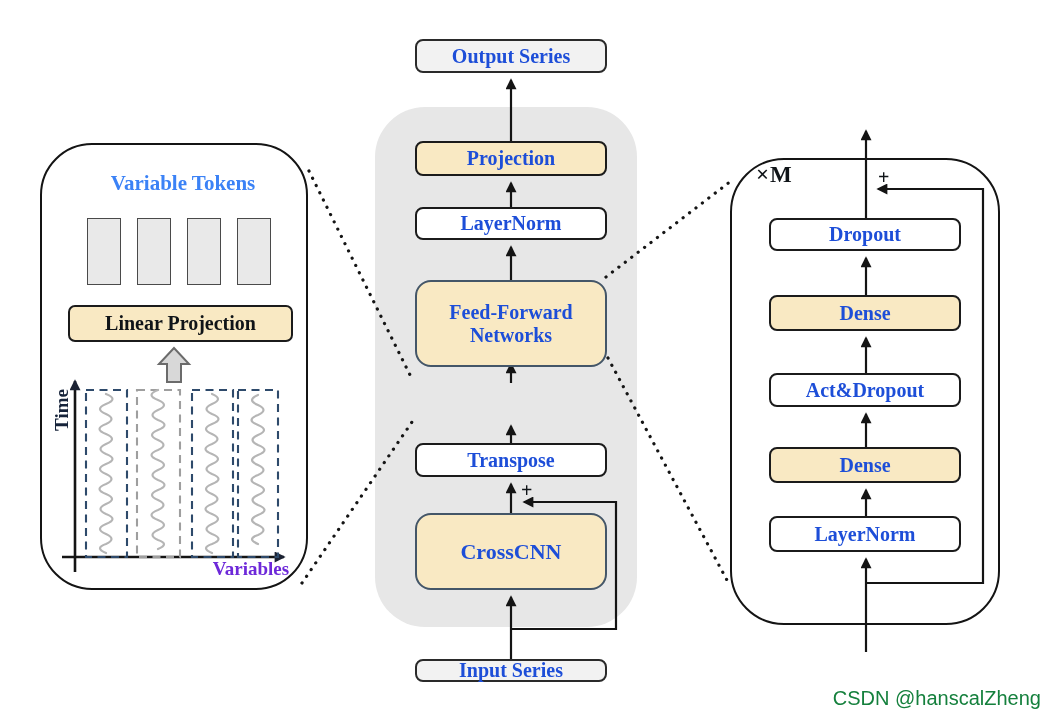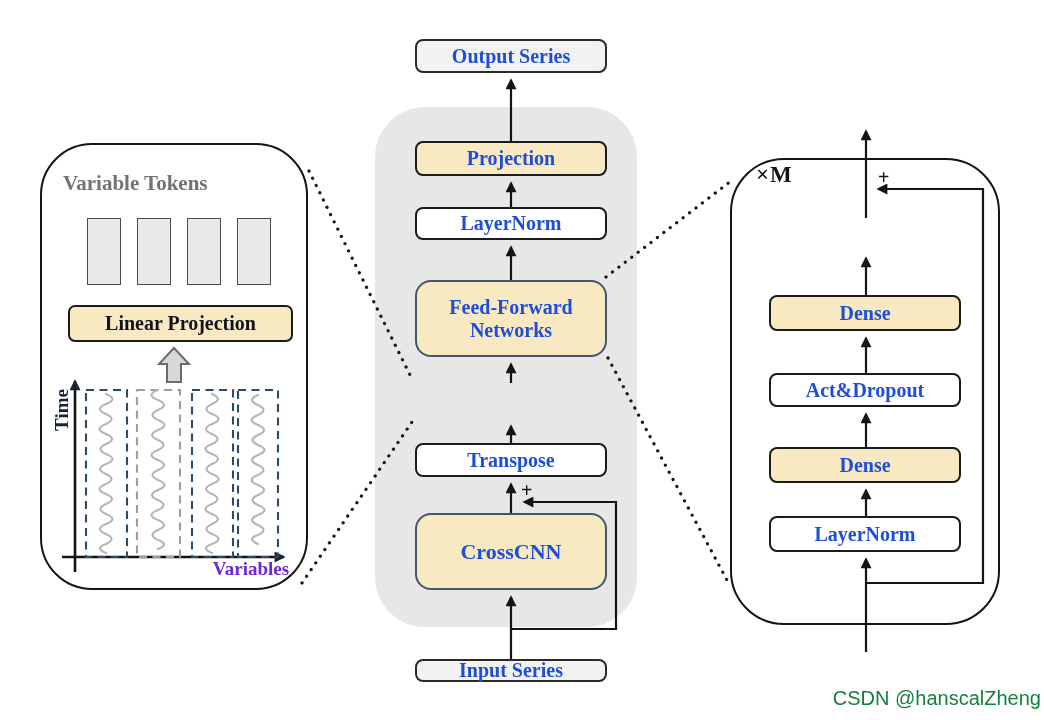--- a/index.html
+++ b/index.html
@@ -32,35 +32,35 @@
   }
   .cream{background:#f9e9c3;}
   .lightgray{background:#f2f2f2;border-color:#2a2a2a;}
   .biground{border-radius:16px;border-color:#445668;}
   .midx{left:415px;width:192px;}
   .rightx{left:769px;width:192px;}
   
   #b-output{top:39px;height:34px;}
   #b-projection{top:141px;height:35px;}
   #b-layernorm{top:207px;height:33px;}
-  #b-ffn{top:280px;height:77px;padding:0 2px;}
+  #b-ffn{top:280px;height:87px;padding:0 2px;}
   #b-embedding{top:383px;height:36px;}
   #b-transpose{top:443px;height:34px;}
   #b-crosscnn{top:513px;height:77px;font-size:22px;}
   #b-input{top:659px;height:23px;}
   
   #r-dropout{top:218px;height:33px;}
   #r-dense1{top:295px;height:36px;}
   #r-actdropout{top:373px;height:34px;}
   #r-dense2{top:447px;height:36px;}
   #r-layernorm{top:516px;height:36px;}
   
   #vt-title{
     position:absolute;left:63px;top:171px;width:240px;z-index:3;
-    text-align:left;font-weight:700;font-size:21px;color:#737373;
+    text-align:center;font-weight:700;font-size:21px;color:#3b82f6;
   }
   .token{
     position:absolute;top:218px;width:32px;height:65px;z-index:3;
     background:#e9e9e9;border:1.6px solid #4a4a4a;
   }
   #tok1{left:87px;} #tok2{left:137px;} #tok3{left:187px;} #tok4{left:237px;}
   #b-linproj{
     position:absolute;left:68px;top:305px;width:225px;height:37px;z-index:3;
     display:flex;align-items:center;justify-content:center;
     font-weight:700;font-size:20px;color:#101418;
@@ -160,20 +160,21 @@
   <div class="box midx cream" id="b-projection">Projection</div>
   <div class="box midx" id="b-layernorm">LayerNorm</div>
   <div class="box midx cream biground" id="b-ffn">Feed-Forward Networks</div>
   <div class="box midx" id="b-transpose">Transpose</div>
   <div class="box midx cream biground" id="b-crosscnn">CrossCNN</div>
   <div class="box midx lightgray" id="b-input">Input Series</div>
   <span class="pluslbl" id="plus-mid">+</span>
 
   <span id="xm-label">×M</span>
   <span class="pluslbl" id="plus-right">+</span>
+  <div class="box rightx" id="r-dropout">Dropout</div>
   <div class="box rightx cream" id="r-dense1">Dense</div>
   <div class="box rightx" id="r-actdropout">Act&amp;Dropout</div>
   <div class="box rightx cream" id="r-dense2">Dense</div>
   <div class="box rightx" id="r-layernorm">LayerNorm</div>
 
   <div id="vt-title">Variable Tokens</div>
   <div class="token" id="tok1"></div>
   <div class="token" id="tok2"></div>
   <div class="token" id="tok3"></div>
   <div class="token" id="tok4"></div>

